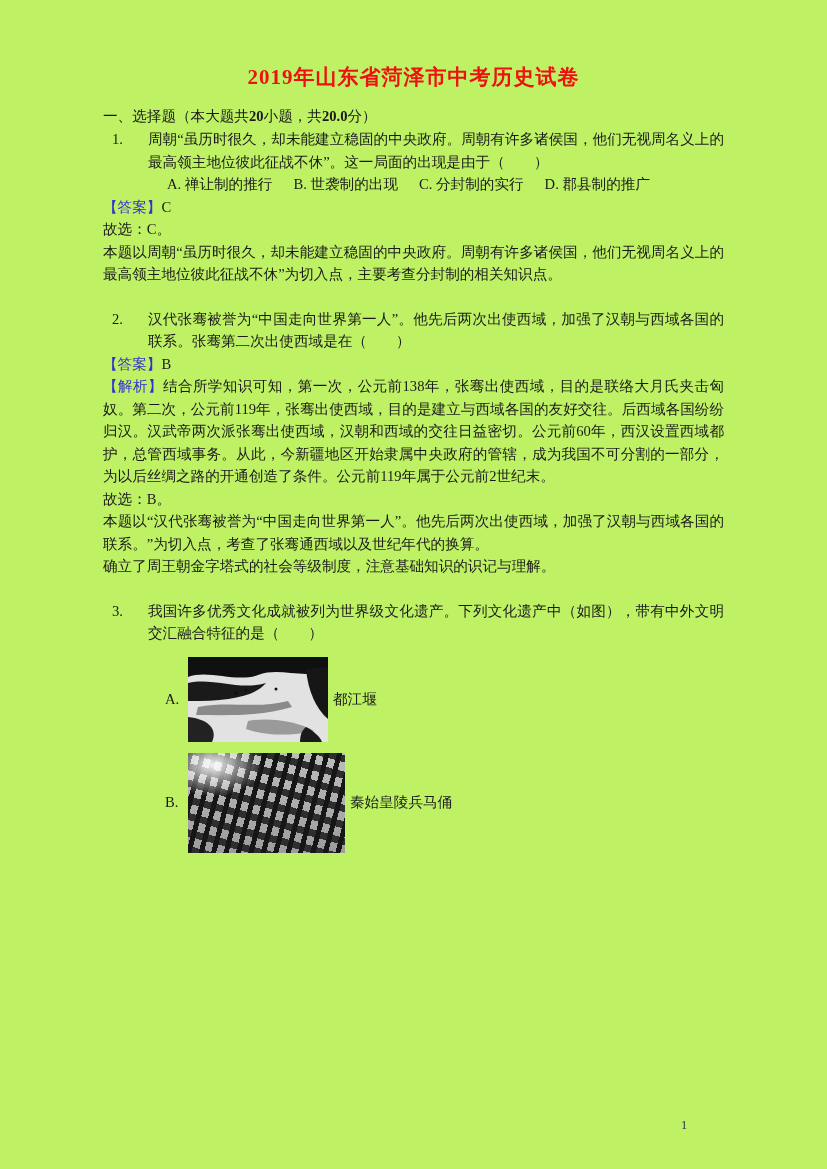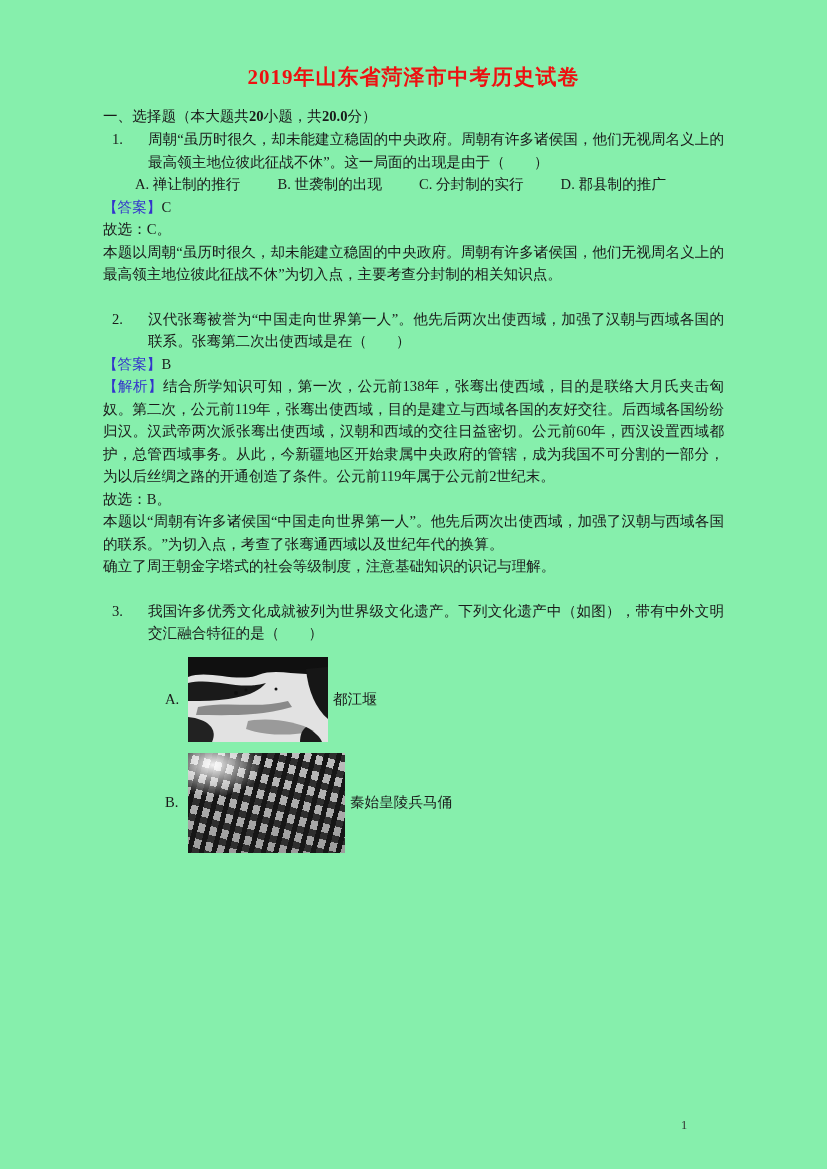--- a/index.html
+++ b/index.html
@@ -1,20 +1,20 @@
 <!DOCTYPE html>
 <html><head>
 <meta charset="utf-8">
 <style>
   * { margin:0; padding:0; box-sizing:border-box; }
   html,body { background:#ffffff; }
   .page {
     position:relative;
     width:827px; height:1169px;
-    background:#86efac;
+    background:#bef264;
     font-family:"Liberation Serif","DejaVu Serif",serif;
     font-size:14.6px;
     color:#1a1a1a;
     overflow:hidden;
   }
   .content {
     position:absolute; top:0; left:103px; width:621px;
   }
   .doc-title {
     margin-top:62px;
@@ -37,24 +37,23 @@
     width:45px; flex:0 0 45px;
     padding-left:9px;
     line-height:22.5px;
   }
   .q-text {
     flex:1;
     line-height:22.5px;
     text-align:justify;
   }
   .q-options {
-    margin-left:32px;
+    margin-left:64px;
     line-height:22.5px;
     display:flex;
-    gap:16px;
   }
   .q-options.wide span { margin-right:21px; }
   .q-options.tight span { margin-right:11px; }
   .q-options span:last-child { margin-right:0; }
   .para {
     line-height:22.5px;
     text-align:justify;
   }
   .line { line-height:22.5px; }
   .blue { color:#3333cc; }
@@ -118,21 +117,21 @@
         <span class="q-num">2.</span>
         <div class="q-text">汉代张骞被誉为“中国走向世界第一人”。他先后两次出使西域，加强了汉朝与西域各国的联系。张骞第二次出使西域是在（　　）</div>
       </div>
       <div class="line">
         <span class="blue">【答案】</span><span>B</span>
       </div>
       <p class="para">
         <span class="blue">【解析】</span><span>结合所学知识可知，第一次，公元前138年，张骞出使西域，目的是联络大月氏夹击匈奴。第二次，公元前119年，张骞出使西域，目的是建立与西域各国的友好交往。后西域各国纷纷归汉。汉武帝两次派张骞出使西域，汉朝和西域的交往日益密切。公元前60年，西汉设置西域都护，总管西域事务。从此，今新疆地区开始隶属中央政府的管辖，成为我国不可分割的一部分，为以后丝绸之路的开通创造了条件。公元前119年属于公元前2世纪末。</span>
       </p>
       <p class="line">故选：B。</p>
-      <p class="para">本题以“周朝有许多诸侯国“中国走向世界第一人”。他先后两次出使西域，加强了汉朝与西域各国的联系。”为切入点，考查了张骞通西域以及世纪年代的换算。</p>
+      <p class="para">本题以“汉代张骞被誉为“中国走向世界第一人”。他先后两次出使西域，加强了汉朝与西域各国的联系。”为切入点，考查了张骞通西域以及世纪年代的换算。</p>
       <p class="para">确立了周王朝金字塔式的社会等级制度，注意基础知识的识记与理解。</p>
     </div>
 
     <div class="question gap">
       <div class="q-row">
         <span class="q-num">3.</span>
         <div class="q-text">我国许多优秀文化成就被列为世界级文化遗产。下列文化遗产中（如图），带有中外文明交汇融合特征的是（　　）</div>
       </div>
 
       <div class="figure-row fig-a">

